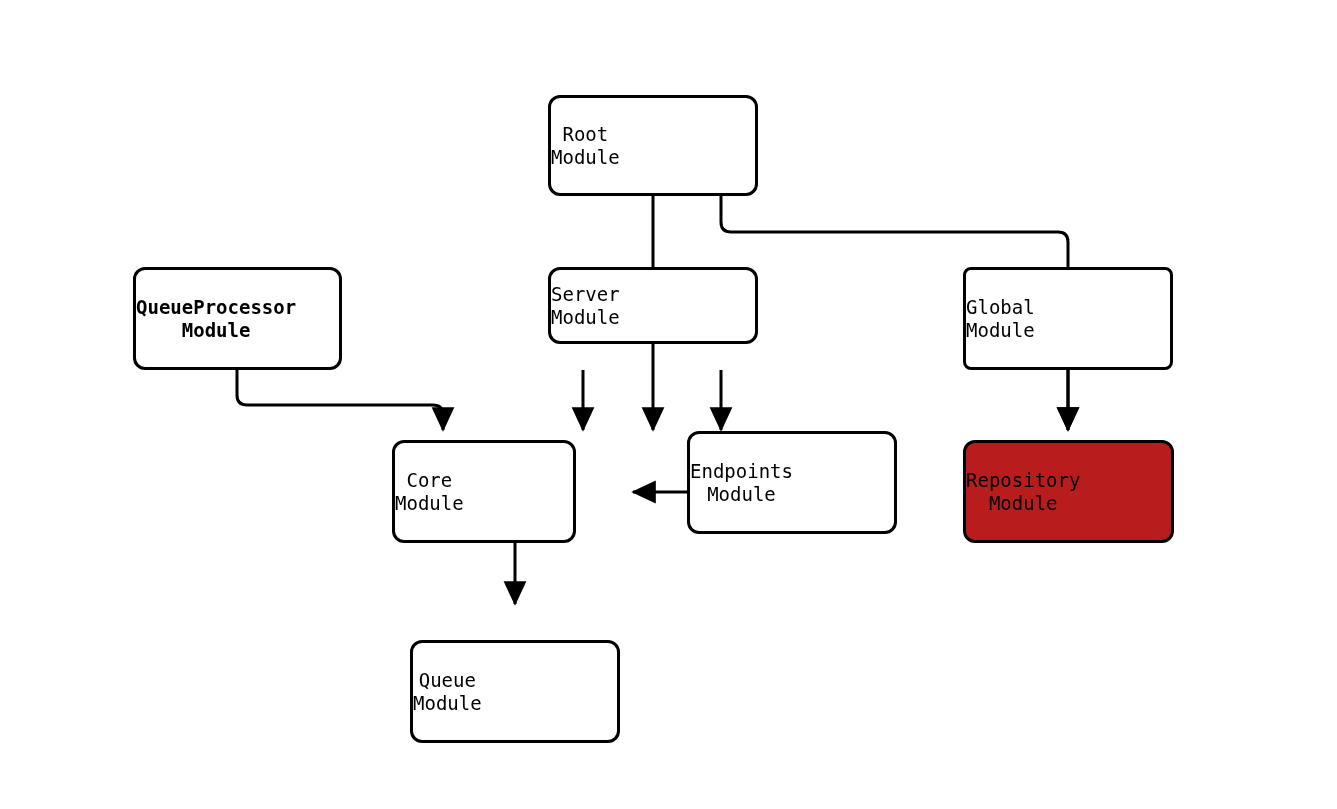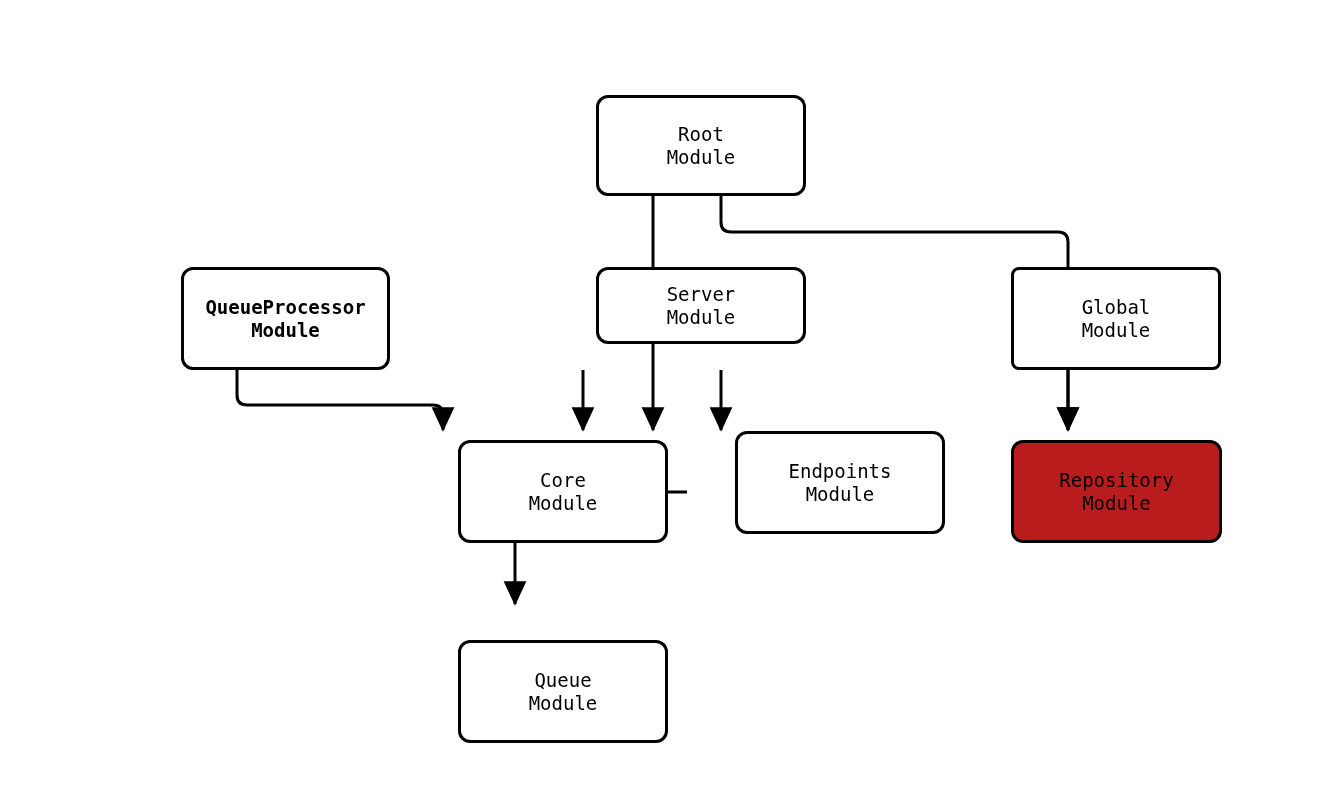--- a/index.html
+++ b/index.html
@@ -27,23 +27,22 @@
     pointer-events: none;
   }
   .node {
     position: absolute;
     box-sizing: border-box;
     background: #ffffff;
     border: 3px solid #000000;
     border-radius: 12px;
     display: flex;
     align-items: center;
-    justify-content: center;
+    justify-content: flex-start;
     z-index: 2;
-    margin-left: 48px;
   }
   .node-label {
     font-family: "DejaVu Sans Mono", "Liberation Mono", monospace;
     font-size: 19px;
     line-height: 23px;
     color: #000000;
     text-align: center;
     white-space: pre;
     letter-spacing: 0px;
   }
@@ -84,21 +83,21 @@
   <div class="node" style="left: 548px; top: 267px; width: 210px; height: 77px; background: rgb(255, 255, 255); border-color: rgb(0, 0, 0); border-width: 3px; border-radius: 12px;">
     <span class="node-label">Server
 Module</span>
   </div>
 
   <div class="node" style="left: 963px; top: 267px; width: 210px; height: 103px; background: rgb(255, 255, 255); border-color: rgb(0, 0, 0); border-width: 3px; border-radius: 8px;">
     <span class="node-label">Global
 Module</span>
   </div>
 
-  <div class="node" style="left: 410px; top: 440px; width: 210px; height: 103px; background: rgb(255, 255, 255); border-color: rgb(0, 0, 0); border-width: 3px; border-radius: 12px;">
+  <div class="node" style="left: 392px; top: 440px; width: 184px; height: 103px; background: rgb(255, 255, 255); border-color: rgb(0, 0, 0); border-width: 3px; border-radius: 12px;">
     <span class="node-label">Core
 Module</span>
   </div>
 
   <div class="node" style="left: 687px; top: 431px; width: 210px; height: 103px; background: rgb(255, 255, 255); border-color: rgb(0, 0, 0); border-width: 3px; border-radius: 12px;">
     <span class="node-label">Endpoints
 Module</span>
   </div>
 
   <div class="node" style="left: 963px; top: 440px; width: 211px; height: 103px; background: #b91c1c; border-color: rgb(0, 0, 0); border-width: 3px; border-radius: 12px;">

